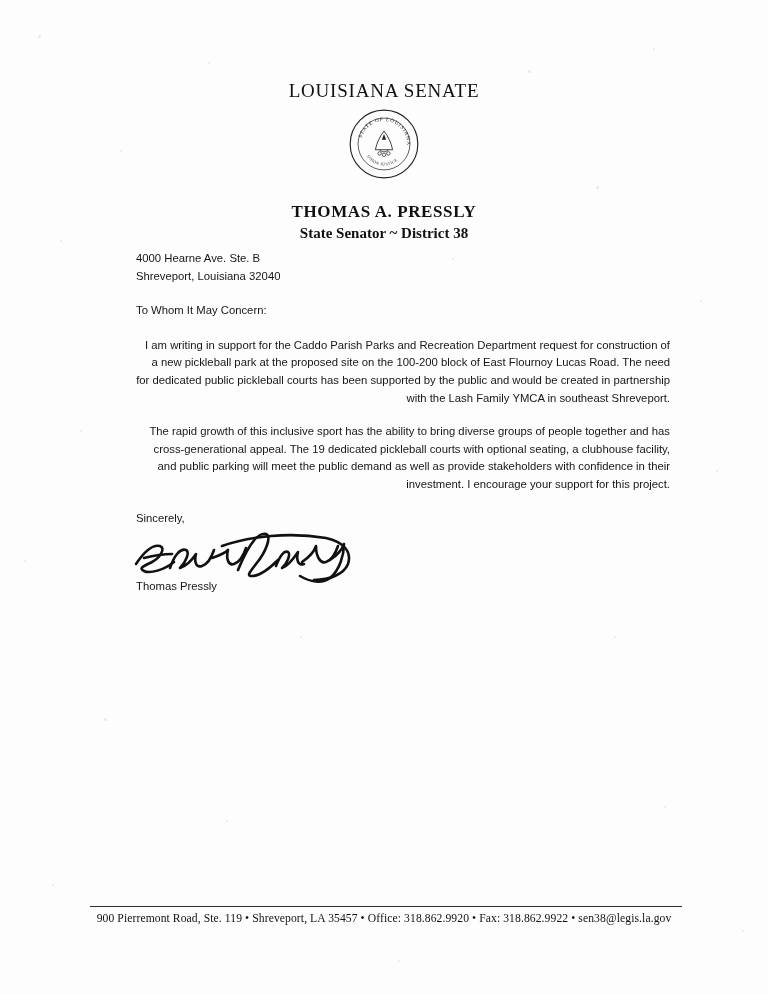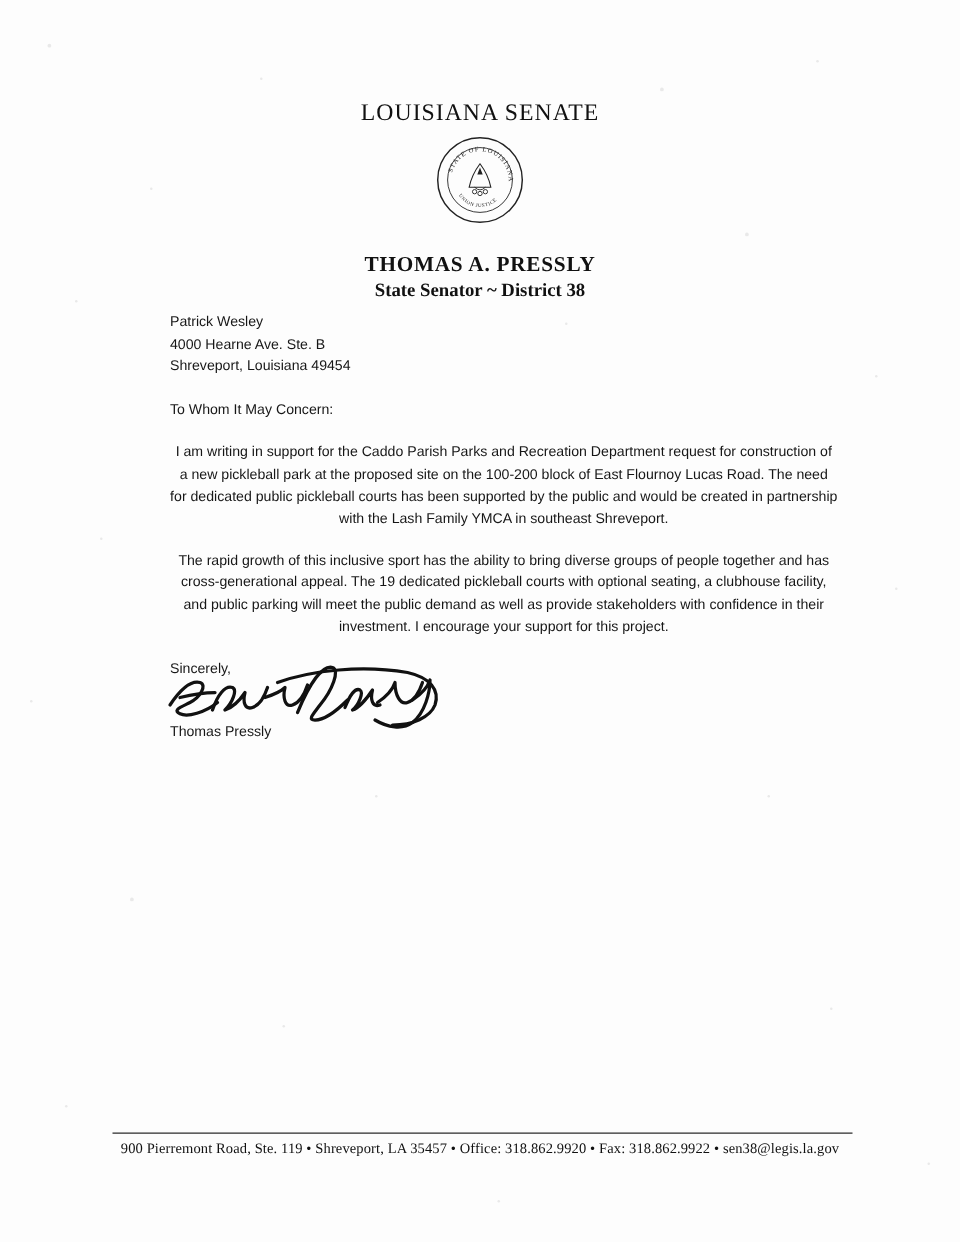--- a/index.html
+++ b/index.html
@@ -85,21 +85,21 @@
     width: 534px;
     font-size: 11.3px;
     line-height: 17.6px;
     color: #161616;
   }
   .addr-line { white-space: pre; }
   .gap-sm { height: 16px; }
   .gap-md { height: 17px; }
   p.para {
     margin: 0;
-    text-align: center;
+    text-align: right;
   }
 
   
   .sig-area {
     position: absolute;
     left: 130px;
     top: 524px;
     width: 230px;
     height: 62px;
   }
@@ -185,23 +185,22 @@
           <textPath href="#sealBot" startOffset="18%">UNION JUSTICE</textPath>
         </text>
       </svg>
     </div>
 
     <div class="senator-name">THOMAS A. PRESSLY</div>
     <div class="senator-district">State Senator ~ District 38</div>
   </div>
 
   <div class="body-block">
-    <div class="addr-line">Patrick Wesley</div>
     <div class="addr-line">4000 Hearne Ave. Ste. B</div>
-    <div class="addr-line">Shreveport, Louisiana 49454</div>
+    <div class="addr-line">Shreveport, Louisiana 32040</div>
 
     <div class="gap-md"></div>
 
     <div>To Whom It May Concern:</div>
 
     <div class="gap-md"></div>
 
     <p class="para">I am writing in support for the Caddo Parish Parks and Recreation Department request for construction of a new pickleball park at the proposed site on the 100-200 block of East Flournoy Lucas Road. The need for dedicated public pickleball courts has been supported by the public and would be created in partnership with the Lash Family YMCA in southeast Shreveport.</p>
 
     <div class="gap-sm"></div>

